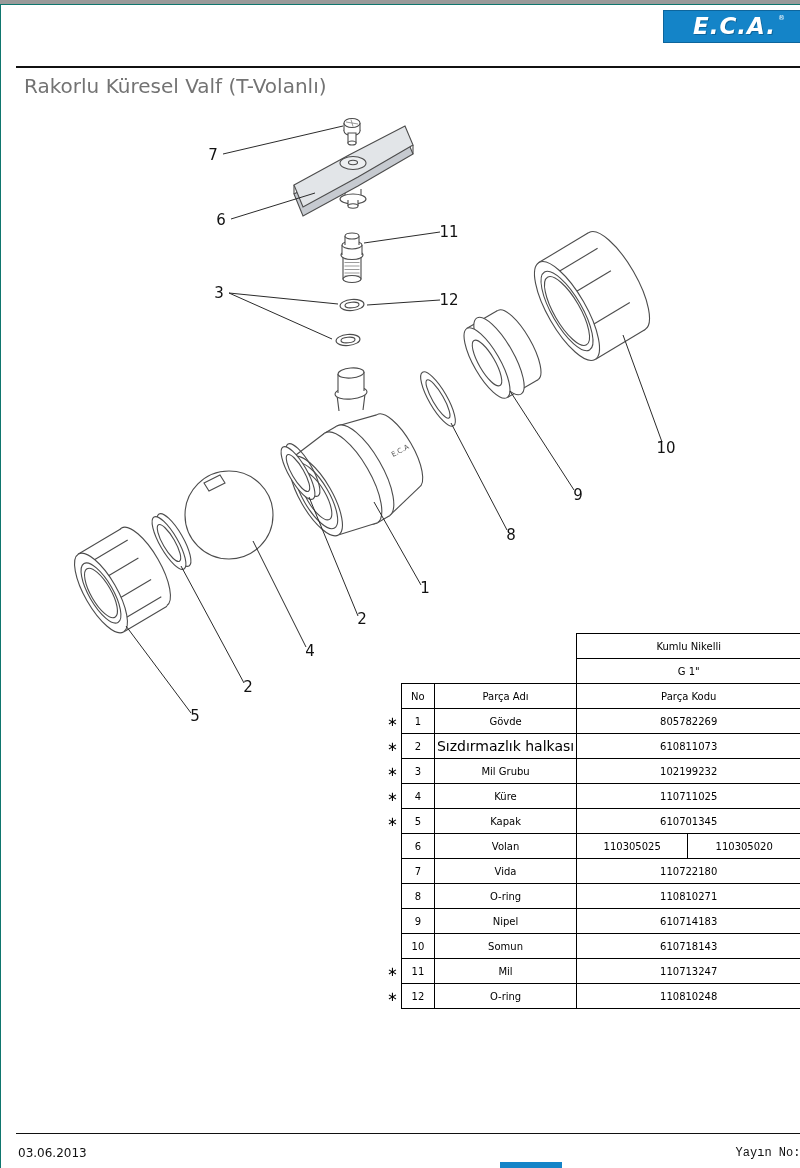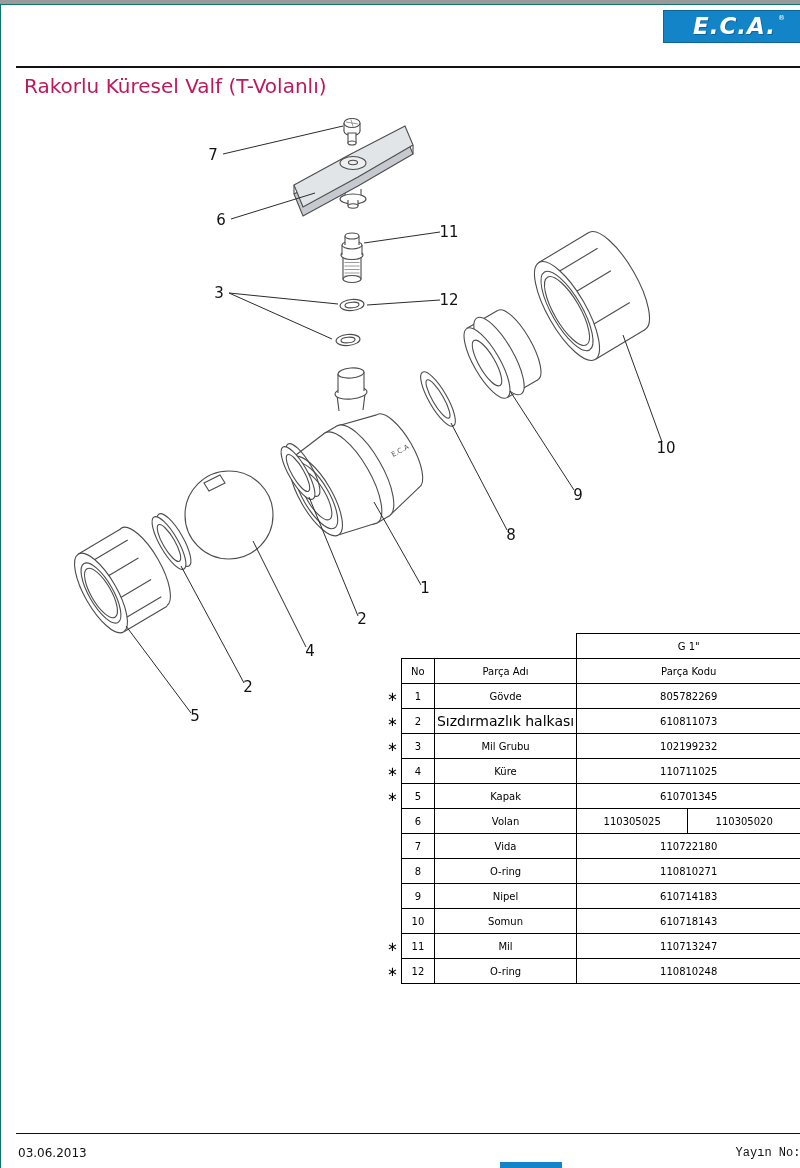--- a/index.html
+++ b/index.html
@@ -6,21 +6,21 @@
   body{background:#9a9a9a;font-family:"DejaVu Sans","Liberation Sans",sans-serif;}
   .page{position:relative;width:798px;height:1166px;background:#fff;border:1px solid #0f766e;margin:4px auto;overflow:hidden;padding-left:40px;}
 
   .logo{position:absolute;top:5px;right:24px;width:150px;height:31px;background:#1484c8;border:1px solid #0d659c;
         display:flex;align-items:center;justify-content:center;}
   .logo-text{color:#fff;font-style:italic;font-weight:bold;font-size:23px;letter-spacing:1px;line-height:1;
              text-shadow:1px 1px 0 #0d659c;}
   .logo-reg{color:#fff;font-size:7px;align-self:flex-start;margin-top:3px;margin-left:2px;}
 
   .rule-top{position:absolute;left:15px;right:14px;top:61px;height:2px;background:#111;}
-  .title{position:absolute;left:23px;top:69px;font-size:20px;color:#be185d;}
+  .title{position:absolute;left:23px;top:69px;font-size:20px;color:#737373;}
 
   .diagram{position:absolute;left:0;top:88px;}
   .fw{fill:#fff;stroke:#4c4c4c;stroke-width:1.1px;}
   .ln{fill:none;stroke:#4c4c4c;stroke-width:1.1px;}
   .th{fill:none;stroke:#707070;stroke-width:0.7px;}
   .qd{fill:#fff;stroke:none;}
   .lead{stroke:#2b2b2b;stroke-width:1px;}
   .callout{font-size:15px;fill:#111;text-anchor:middle;}
   .mark{font-size:7px;fill:#555;}
   .slab-top{fill:#e2e5e8;stroke:#4c4c4c;stroke-width:1.1px;}
@@ -240,20 +240,24 @@
     <colgroup>
       <col style="width:16px">
         <col style="width:33px">
         <col style="width:99px">
         <col style="width:111px">
         <col style="width:113px">
     </colgroup>
     <tbody>
       <tr>
         <td class="nb" colspan="3"></td>
+        <td class="c" colspan="2">Kumlu Nikelli</td>
+      </tr>
+      <tr>
+        <td class="nb" colspan="3"></td>
         <td class="c" colspan="2">G 1"</td>
       </tr>
       <tr>
         <td class="nb"></td>
         <td class="c">No</td>
         <td class="c">Parça Adı</td>
         <td class="c" colspan="2">Parça Kodu</td>
       </tr>
 
       <tr>

